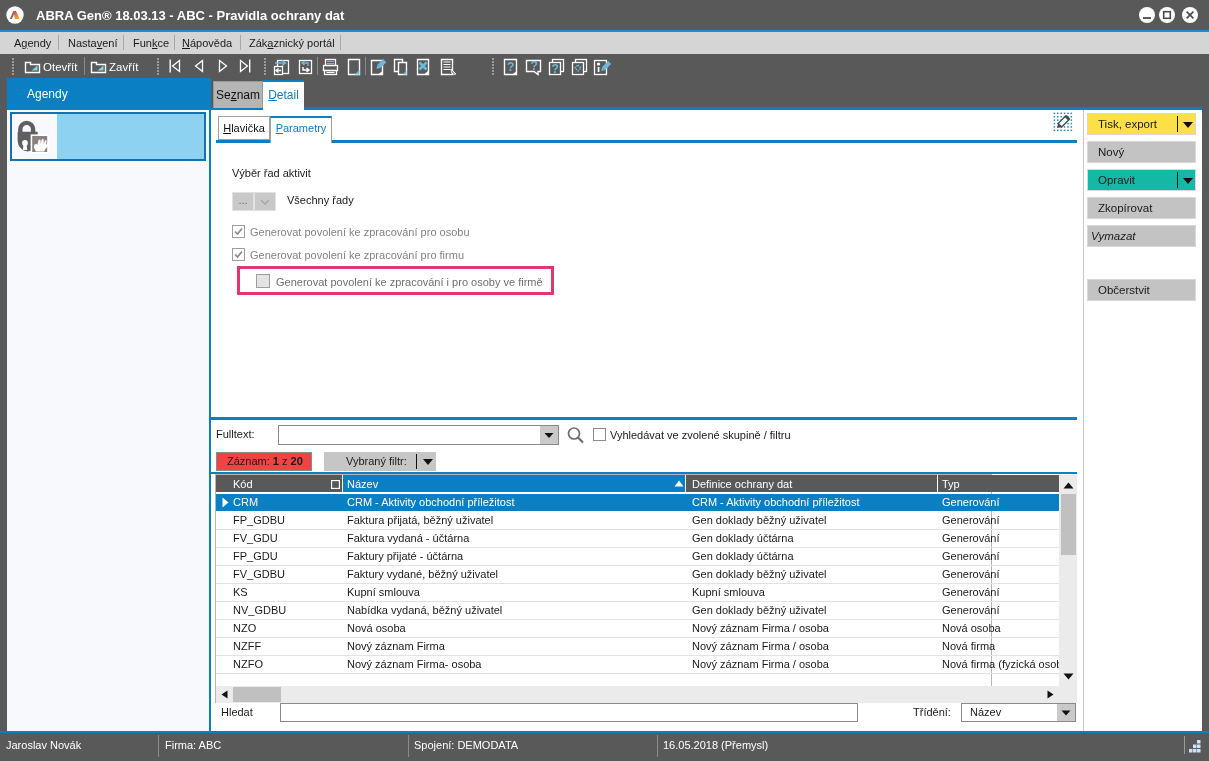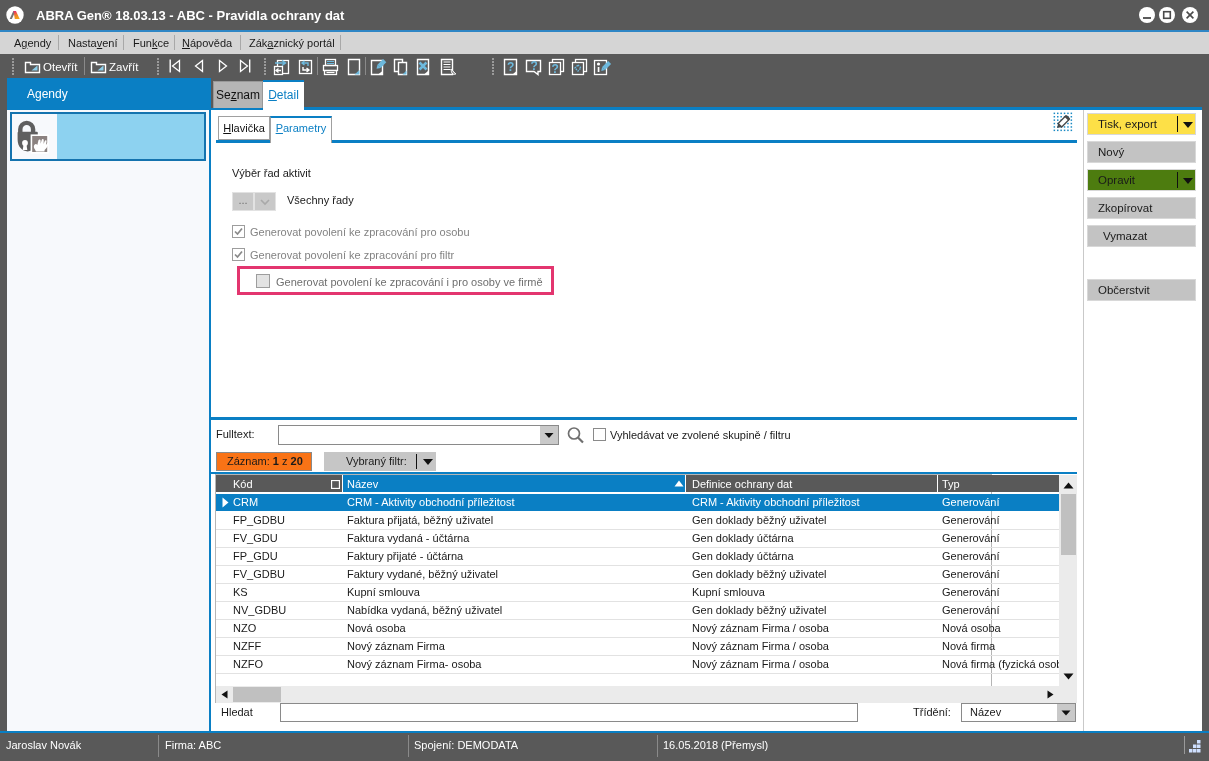--- a/index.html
+++ b/index.html
@@ -291,21 +291,21 @@
       <path d="M3 6.5 L5.5 9 L10 3.5" fill="none" stroke="#8a8a8a" stroke-width="1.7"></path>
     </svg>
   </div>
 <div class="abs" style="left:250px;top:226px;font-size:11px;color:#838383;">Generovat povolení ke zpracování pro osobu</div>
 <div class="abs" id="cb2" style="left:232px;top:248px;width:13px;height:13px;">
     <svg width="13" height="13">
       <rect x="0.5" y="0.5" width="12" height="12" fill="#fff" stroke="#9d9d9d"></rect>
       <path d="M3 6.5 L5.5 9 L10 3.5" fill="none" stroke="#8a8a8a" stroke-width="1.7"></path>
     </svg>
   </div>
-<div class="abs" style="left:250px;top:249px;font-size:11px;color:#838383;">Generovat povolení ke zpracování pro filtr</div>
+<div class="abs" style="left:250px;top:249px;font-size:11px;color:#838383;">Generovat povolení ke zpracování pro firmu</div>
 
 <div class="abs" style="left:237px;top:266px;width:317px;height:29px;border:3px solid #e3356f;background:#fff;"></div>
 <div class="abs" style="left:256px;top:274px;width:14px;height:14px;background:#e3e3e3;border:1px solid #9d9d9d;"></div>
 <div class="abs" style="left:276px;top:276px;font-size:11px;color:#6f6f6f;">Generovat povolení ke zpracování i pro osoby ve firmě</div>
 
 <div class="abs" style="left:211px;top:417px;width:866px;height:3px;background:#0a7fc4;"></div>
 
 <div class="abs" style="left:216px;top:428px;font-size:11px;color:#1a1a1a;">Fulltext:</div>
 <div class="abs" style="left:278px;top:425px;width:281px;height:20px;background:#fff;border:1px solid #8a8a8a;"></div>
 <div class="abs" style="left:540px;top:426px;width:18px;height:18px;background:#c9c9c9;">
@@ -315,21 +315,21 @@
 </div>
 <div class="abs" id="magicon" style="left:566px;top:426px;width:20px;height:18px;">
     <svg width="20" height="18">
       <circle cx="8" cy="7.5" r="5.5" fill="none" stroke="#6f6f6f" stroke-width="1.7"></circle>
       <path d="M12 11.5 L17 16.5" stroke="#6f6f6f" stroke-width="2.2"></path>
     </svg>
   </div>
 <div class="abs" style="left:593px;top:428px;width:13px;height:13px;background:#fff;border:1px solid #8a8a8a;"></div>
 <div class="abs" style="left:610px;top:429px;font-size:11px;color:#1a1a1a;">Vyhledávat ve zvolené skupině / filtru</div>
 
-<div class="abs" style="left:216px;top:452px;width:96px;height:19px;background:#f97316;border:1px solid #8a8a8a;font-size:11px;color:#1a1a1a;line-height:17px;"><span style="padding-left:10px;">Záznam: <b>1</b> z <b>20</b></span></div>
+<div class="abs" style="left:216px;top:452px;width:96px;height:19px;background:#ef4444;border:1px solid #8a8a8a;font-size:11px;color:#1a1a1a;line-height:17px;"><span style="padding-left:10px;">Záznam: <b>1</b> z <b>20</b></span></div>
 <div class="abs" style="left:324px;top:452px;width:112px;height:19px;background:#c6c6c6;font-size:11px;color:#1a1a1a;line-height:19px;">
   <span style="padding-left:22px;">Vybraný filtr:</span>
   <div class="abs" style="left:92px;top:2px;width:1px;height:15px;background:#111;"></div>
   <svg class="abs" style="left:97px;top:6px;" width="14" height="8">
       <path d="M2 1 L12 1 L7 7 Z" fill="#111"></path>
     </svg>
 </div>
 <div class="abs" style="left:442px;top:455px;font-size:12px;font-weight:bold;color:#1a1a1a;margin-top:40px;">žádný</div>
 
 <div class="abs" style="left:211px;top:472px;width:866px;height:2px;background:#0a7fc4;"></div>
@@ -432,25 +432,25 @@
   </div>
 </div>
 
 <div class="abs" style="left:1083px;top:107px;width:119px;height:3px;background:#0a7fc4;"></div>
 <div class="abs" style="left:1083px;top:110px;width:1px;height:621px;background:#c9c9c9;"></div>
 <div class="abs" id="rightpanel" style="left:1087px;top:113px;width:109px;height:620px;">
     <div class="abs" style="left:0;top:0px;width:109px;height:22px;background:#fde047;border:1px solid #d8d8d8;font-size:11.5px;color:#1a1a1a;line-height:20px;"><span style="padding-left:10px;">Tisk, export</span><div class="abs" style="left:89px;top:2px;width:1px;height:16px;background:#111;"></div><svg class="abs" style="left:93px;top:7px;" width="14" height="8">
         <path d="M2 1 L12 1 L7 7 Z" fill="#111"></path>
       </svg></div>
     <div class="abs" style="left:0;top:28px;width:109px;height:22px;background:#c3c3c3;border:1px solid #d8d8d8;font-size:11.5px;color:#1a1a1a;line-height:20px;"><span style="padding-left:10px;">Nový</span></div>
-    <div class="abs" style="left:0;top:56px;width:109px;height:22px;background:#4d7c0f;border:1px solid #d8d8d8;font-size:11.5px;color:#1a1a1a;line-height:20px;"><span style="padding-left:10px;">Opravit</span><div class="abs" style="left:89px;top:2px;width:1px;height:16px;background:#111;"></div><svg class="abs" style="left:93px;top:7px;" width="14" height="8">
+    <div class="abs" style="left:0;top:56px;width:109px;height:22px;background:#14b8a6;border:1px solid #d8d8d8;font-size:11.5px;color:#1a1a1a;line-height:20px;"><span style="padding-left:10px;">Opravit</span><div class="abs" style="left:89px;top:2px;width:1px;height:16px;background:#111;"></div><svg class="abs" style="left:93px;top:7px;" width="14" height="8">
         <path d="M2 1 L12 1 L7 7 Z" fill="#111"></path>
       </svg></div>
     <div class="abs" style="left:0;top:84px;width:109px;height:22px;background:#c3c3c3;border:1px solid #d8d8d8;font-size:11.5px;color:#1a1a1a;line-height:20px;"><span style="padding-left:10px;">Zkopírovat</span></div>
-    <div class="abs" style="left:0;top:112px;width:109px;height:22px;background:#c3c3c3;border:1px solid #d8d8d8;font-size:11.5px;color:#1a1a1a;line-height:20px;"><span style="padding-left:15px;">Vymazat</span></div>
+    <div class="abs" style="left:0;top:112px;width:109px;height:22px;background:#c3c3c3;border:1px solid #d8d8d8;font-size:11.5px;color:#1a1a1a;line-height:20px;"><span style="padding-left:3px;font-style:italic;">Vymazat</span></div>
     <div class="abs" style="left:0;top:166px;width:109px;height:22px;background:#c3c3c3;border:1px solid #d8d8d8;font-size:11.5px;color:#1a1a1a;line-height:20px;"><span style="padding-left:10px;">Občerstvit</span></div>
   </div>
 
 <div class="abs" style="left:0;top:731px;width:1209px;height:2px;background:#0a7fc4;"></div>
 <div class="abs chrome" style="left:0;top:733px;width:1209px;height:28px;"></div>
 <div class="abs wtx" style="left:6px;top:739px;font-size:11px;">Jaroslav Novák</div>
 <div class="abs" style="left:158px;top:735px;width:1px;height:22px;background:#8a8a8a;"></div>
 <div class="abs wtx" style="left:165px;top:739px;font-size:11px;">Firma: ABC</div>
 <div class="abs" style="left:408px;top:735px;width:1px;height:22px;background:#8a8a8a;"></div>
 <div class="abs wtx" style="left:414px;top:739px;font-size:11px;">Spojení: DEMODATA</div>

